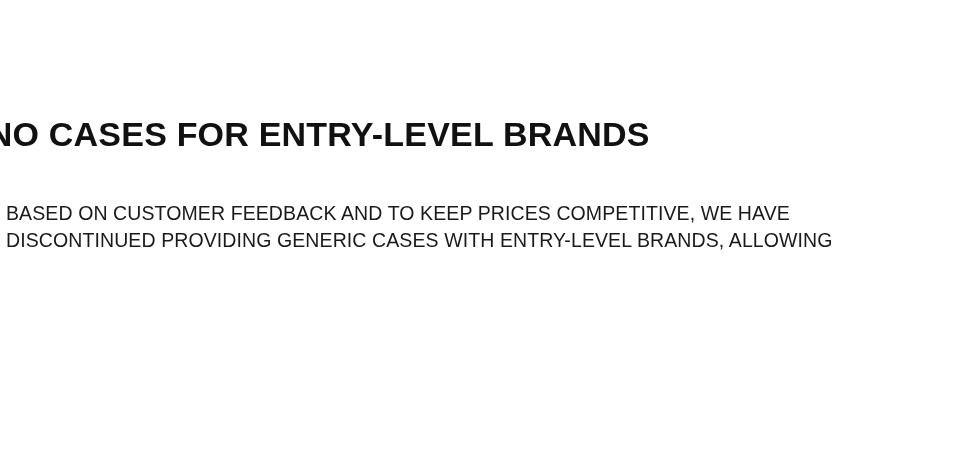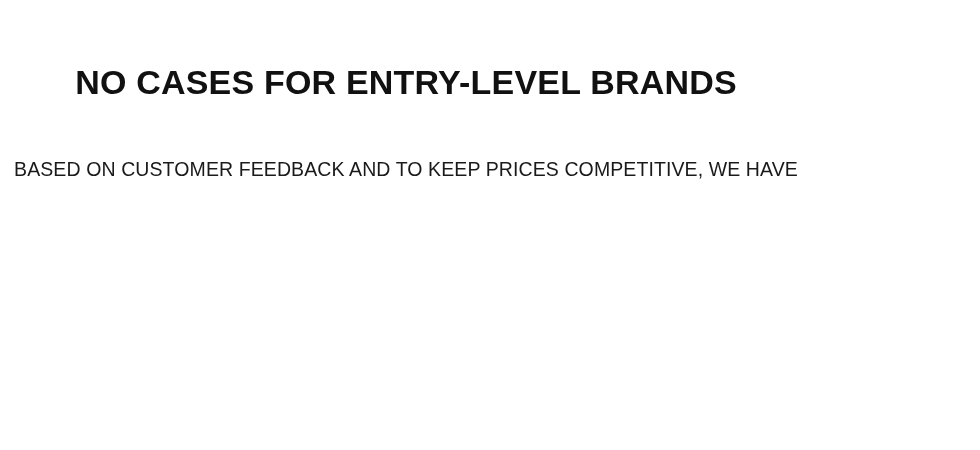--- a/index.html
+++ b/index.html
@@ -23,42 +23,42 @@
     position: relative;
     background: #ffffff;
     display: block;
   }
 
   .promo-content {
     position: absolute;
     left: 0;
     top: 0;
     width: 812px;
-    padding-top: 64px;
-    text-align: center;
+    padding-top: 116px;
+    text-align: left;
   }
 
   .promo-heading {
     display: block;
     font-family: "Liberation Sans", sans-serif;
     font-size: 33px;
     font-weight: 700;
     line-height: 38px;
     letter-spacing: 0.2px;
     color: #111111;
     text-transform: uppercase;
     white-space: nowrap;
     transform: scaleX(1.03);
     transform-origin: center center;
   }
 
   .promo-body {
     display: block;
     width: 800px;
-    margin: 16px auto;
+    margin: 8px auto;
     padding-top: 38px;
   }
 
   .promo-body-line {
     display: block;
     font-family: "Liberation Sans", sans-serif;
     font-size: 19.5px;
     font-weight: 400;
     line-height: 27px;
     letter-spacing: 0.1px;
@@ -70,16 +70,17 @@
 </head>
 <body>
 
 <div class="promo-banner">
   <div class="promo-content">
 
     <h1 class="promo-heading">NO CASES FOR ENTRY-LEVEL BRANDS</h1>
 
     <div class="promo-body">
       <span class="promo-body-line">BASED ON CUSTOMER FEEDBACK AND TO KEEP PRICES COMPETITIVE, WE HAVE</span>
+      <span class="promo-body-line">DISCONTINUED PROVIDING GENERIC CASES WITH ENTRY-LEVEL BRANDS, ALLOWING</span>
     </div>
 
   </div>
 </div>
 
 </body></html>

